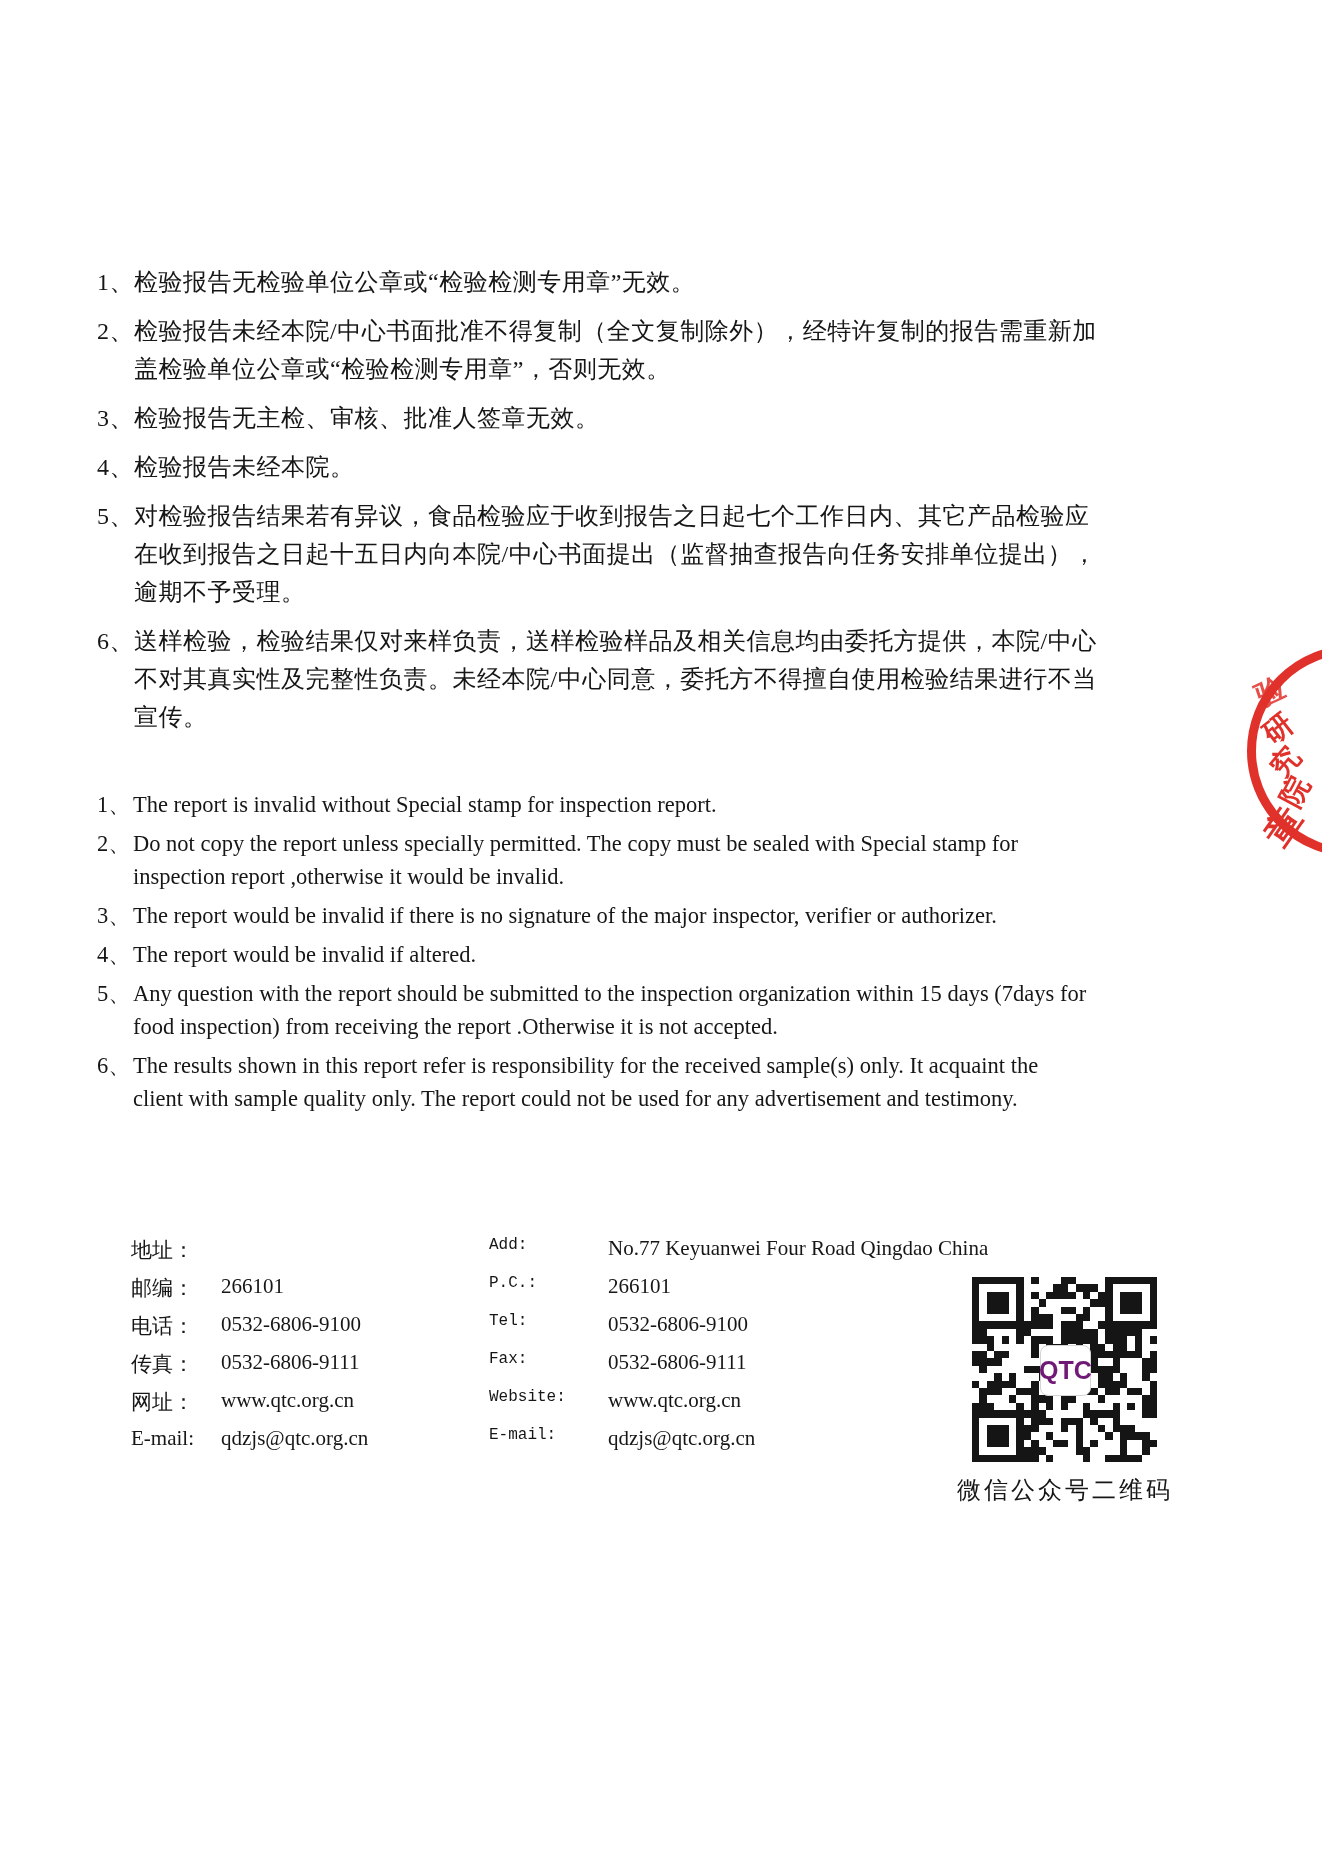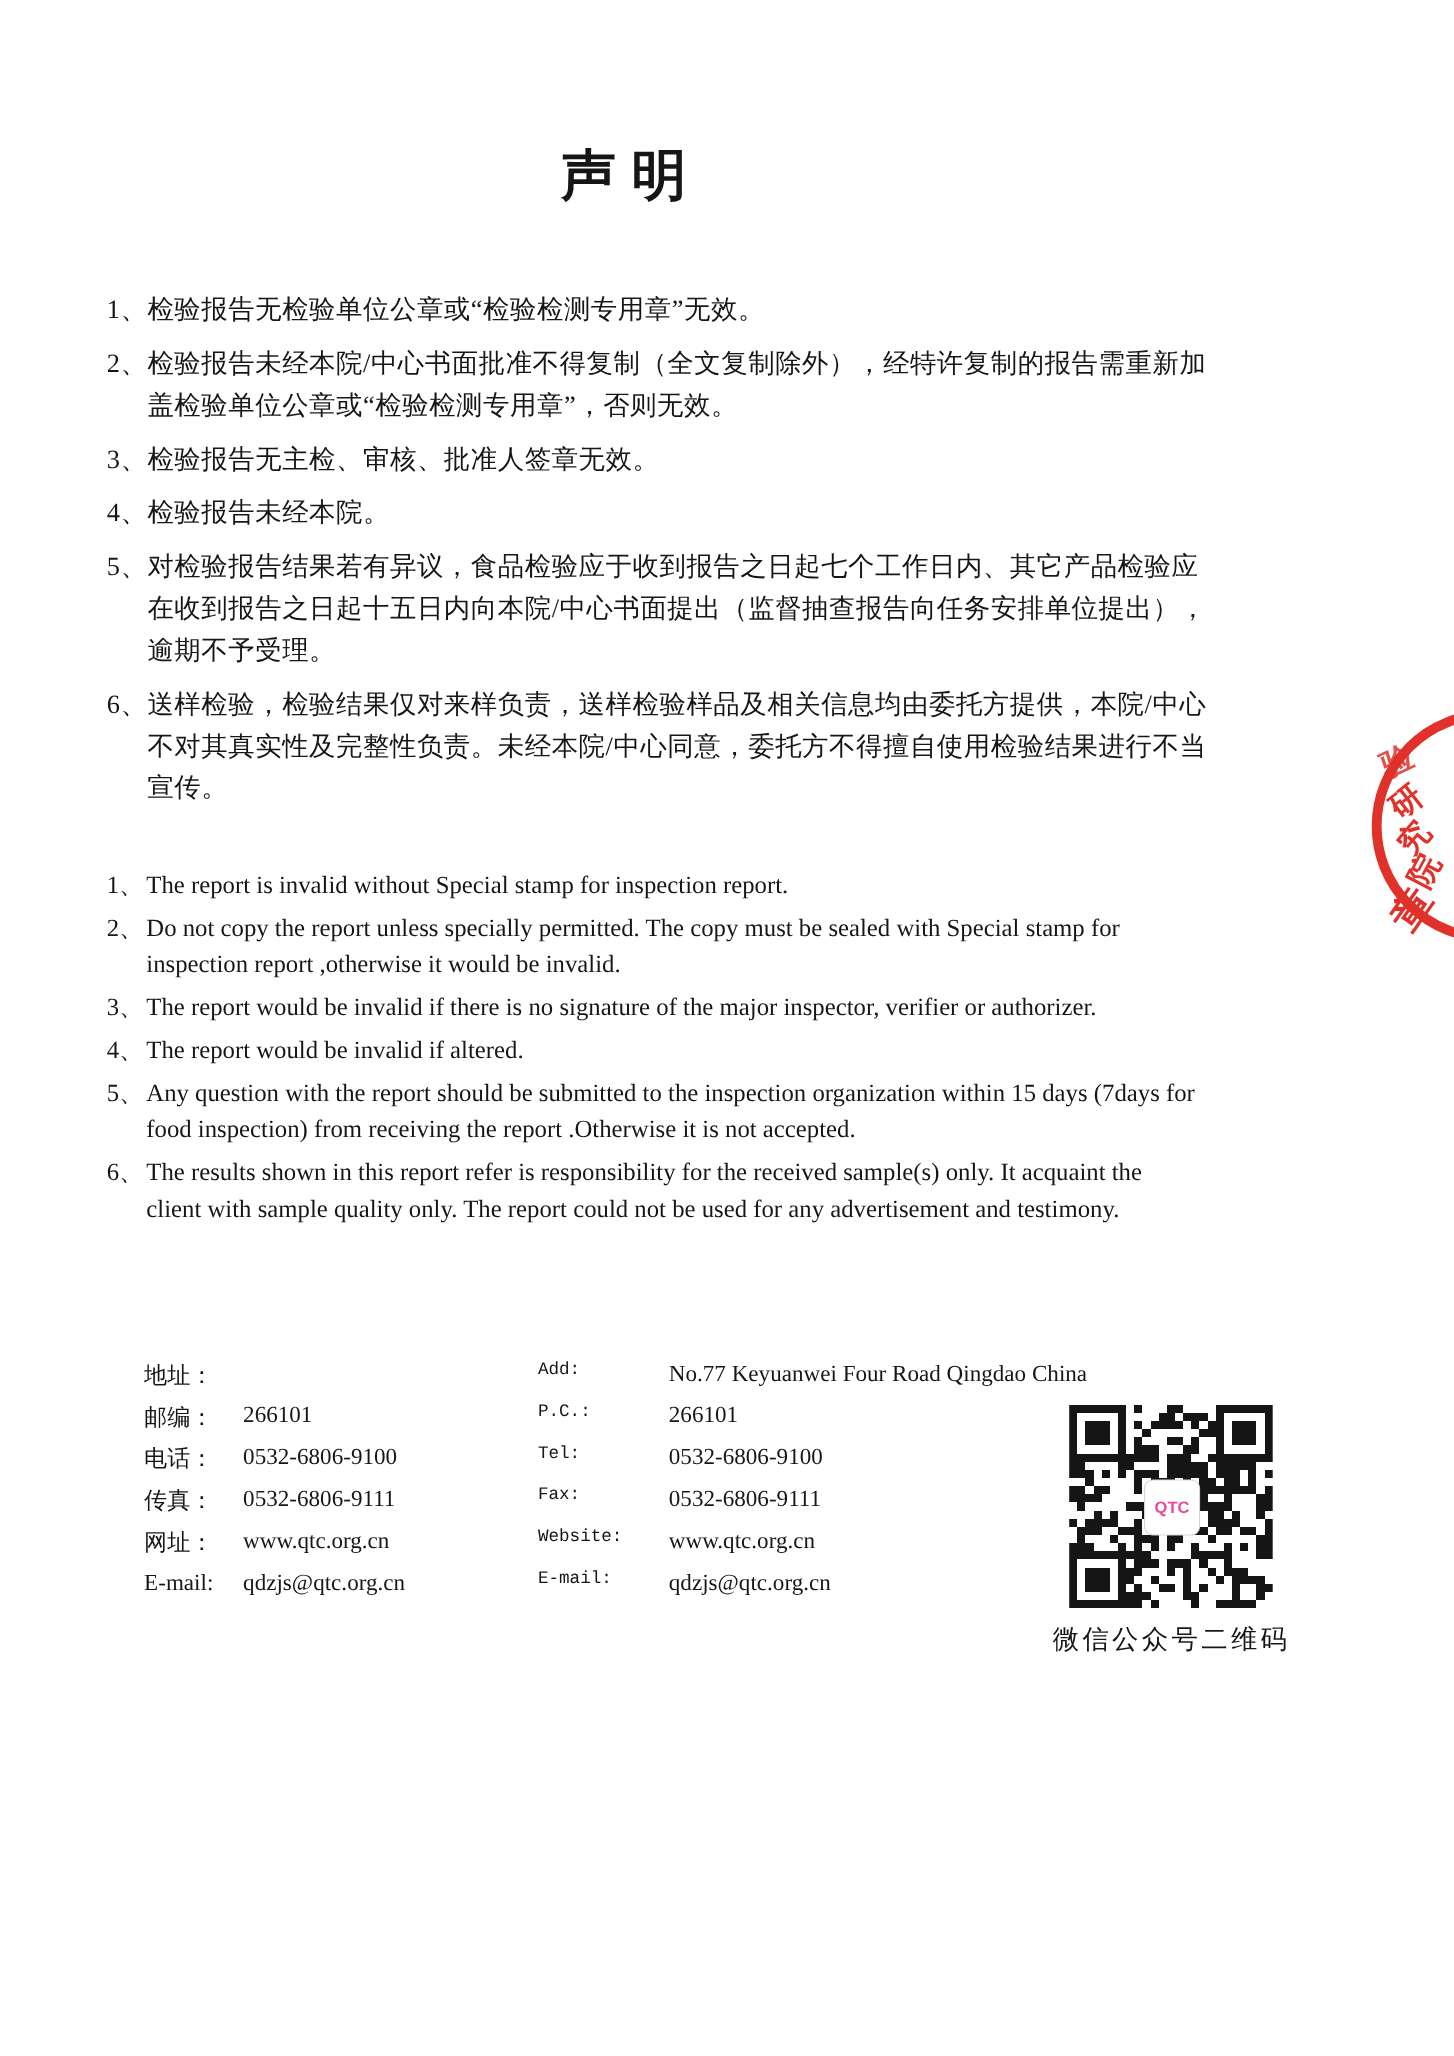--- a/index.html
+++ b/index.html
@@ -26,21 +26,21 @@
   .crow span{position:absolute;top:0;white-space:nowrap;}
   .c-lbl{left:115px;width:88px;}
   .c-val{left:205px;width:360px;}
   .e-lbl{left:473px;width:115px;font-family:"Liberation Mono","DejaVu Sans Mono",monospace;font-size:16px;}
   .e-val{left:592px;}
   .qr-wrap{position:absolute;left:972px;top:1277px;width:185px;height:185px;}
   .qr-wrap svg{display:block;width:185px;height:185px;}
   .qr-logo{
     position:absolute;left:68px;top:68px;width:49px;height:49px;background:#fff;
     border:1px solid #d5d5d5;border-radius:8px;display:flex;align-items:center;justify-content:center;
-    font-family:"Liberation Sans","DejaVu Sans",sans-serif;font-weight:700;font-size:15px;color:#ec4899;
+    font-family:"Liberation Sans","DejaVu Sans",sans-serif;font-weight:700;font-size:25px;color:#701a75;
   }
   .qr-caption{
     position:absolute;left:945px;top:1462px;width:240px;text-align:center;
     font-size:24px;letter-spacing:3px;margin-top:12px;
   }
   .stamp{
     position:absolute;left:1247px;top:645px;width:212px;height:212px;
     border:9px solid #e0312b;border-radius:50%;box-sizing:border-box;
   }
   .stamp span{
@@ -51,21 +51,20 @@
   .stamp .s1{left:8px;top:55px;transform:rotate(-38deg);}
   .stamp .s2{left:15px;top:88px;transform:rotate(-50deg);}
   .stamp .s3{left:25px;top:118px;transform:rotate(-62deg);}
   .stamp .s4{left:10px;top:148px;font-size:38px;transform:rotate(-55deg);}
 </style>
 </head>
 <body>
 
 <div class="page">
 
-  <div class="title">声明</div>
 
   <div class="list cn-list">
     <div class="item">
       <span class="num">1、</span>
       <span class="txt">检验报告无检验单位公章或“检验检测专用章”无效。</span>
     </div>
     <div class="item">
       <span class="num">2、</span>
       <span class="txt">检验报告未经本院/中心书面批准不得复制（全文复制除外），经特许复制的报告需重新加盖检验单位公章或“检验检测专用章”，否则无效。</span>
     </div>

